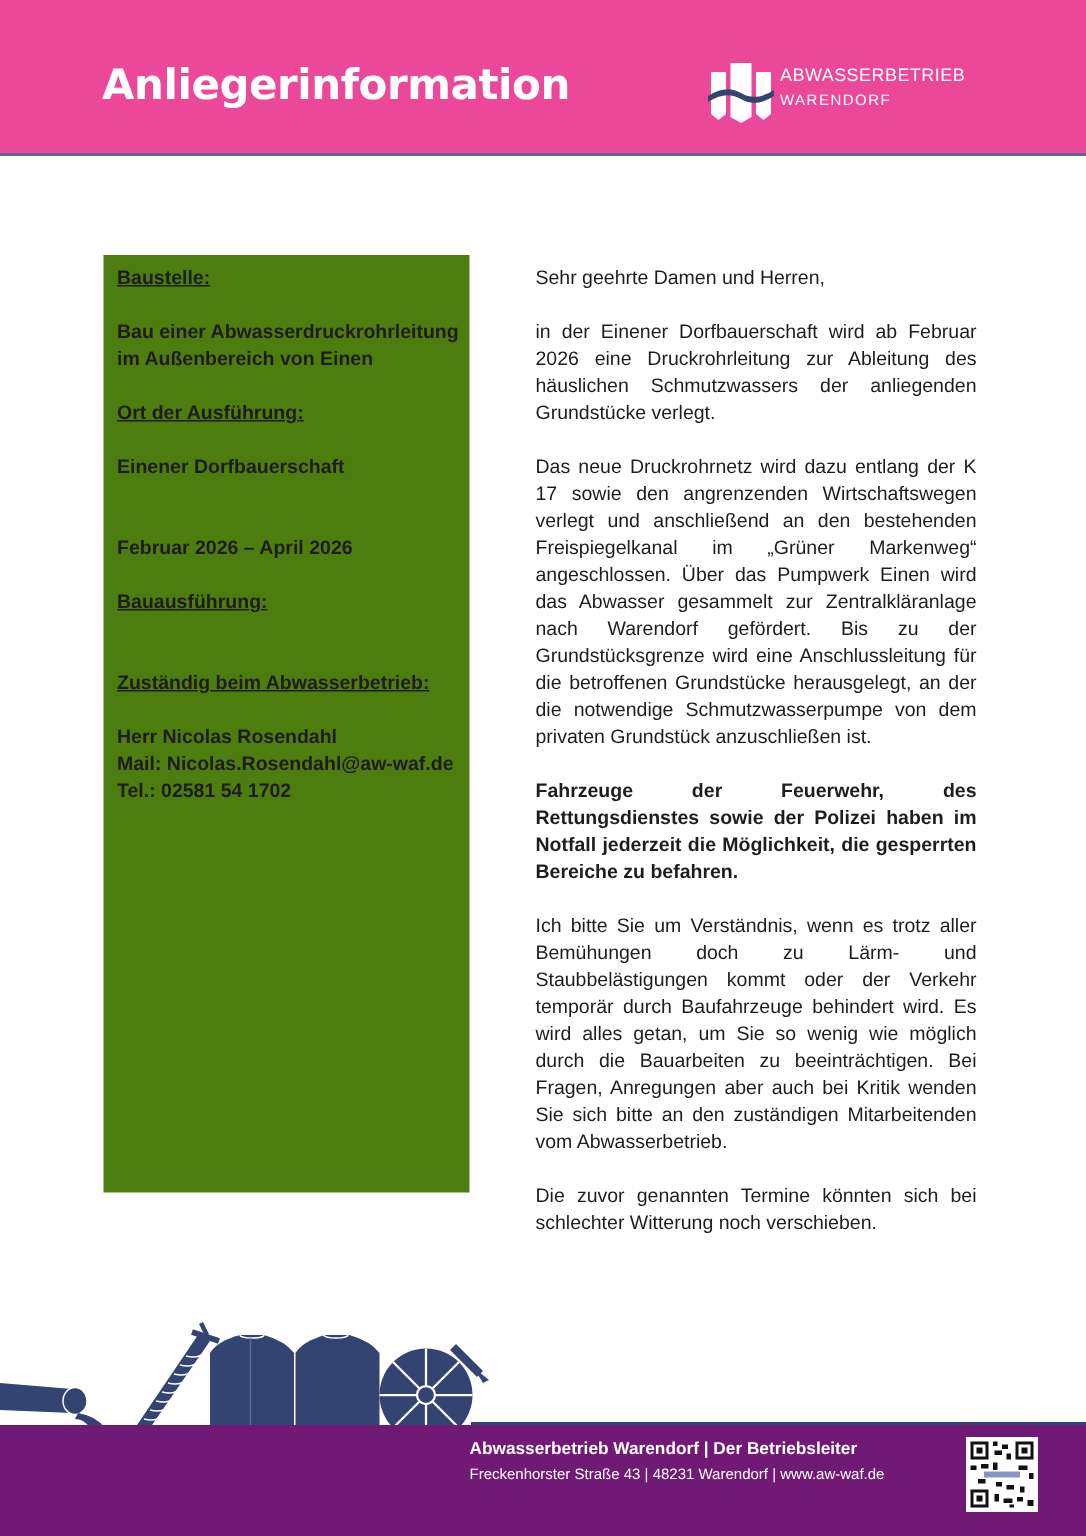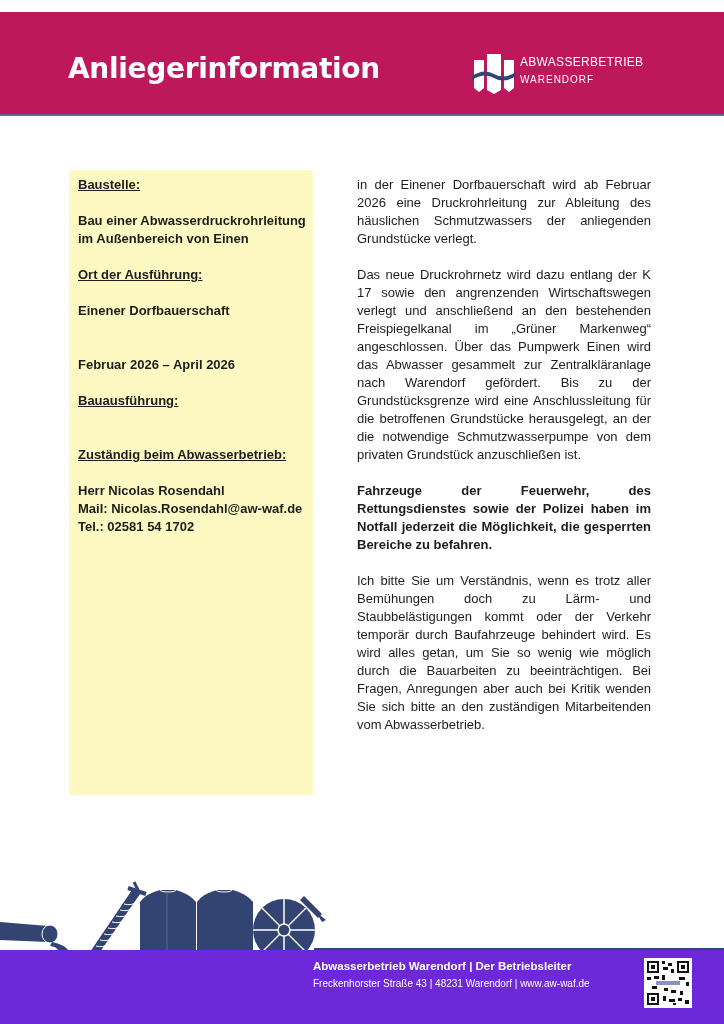--- a/index.html
+++ b/index.html
@@ -4,59 +4,58 @@
 <style>
   html, body { margin: 0; padding: 0; }
   body {
     width: 724px; height: 1024px; position: relative; overflow: hidden;
     background: #ffffff;
     font-family: "Liberation Sans", "DejaVu Sans", sans-serif;
     color: #1d1d1b;
   }
   .header {
     position: absolute; left: 0; top: 0; width: 724px; height: 102px;
-    background: #be185d;
+    background: #ec4899;
     border-bottom: 2px solid #5a6a94;
-    margin-top: 12px;
   }
   .header-title {
     position: absolute; left: 68px; top: 40px;
     font-family: "DejaVu Sans", sans-serif;
     font-weight: bold; font-size: 28px; color: #ffffff; letter-spacing: -0.3px;
   }
   .logo { position: absolute; left: 472px; top: 40px; width: 215px; height: 40px; }
   .logo svg { position: absolute; left: 0; top: 0; }
   .logo-name {
     position: absolute; left: 48px; top: 3px; color: #fff;
     font-size: 12px; letter-spacing: 0.3px;
   }
   .logo-sub {
     position: absolute; left: 48px; top: 22px; color: #fff;
     font-size: 10px; font-weight: normal; letter-spacing: 1px;
   }
 
   .sidebar {
     position: absolute; left: 69px; top: 170px; width: 244px; height: 625px;
-    background: #fef9c3;
+    background: #4d7c0f;
   }
   .sb-inner { position: absolute; left: 9px; top: 6px; width: 232px; font-size: 13px; line-height: 18px; }
   .sb-head { font-weight: bold; text-decoration: underline; margin: 0; }
   .sb-text { margin: 0; white-space: pre-line; font-weight: bold; }
   .gap { height: 18px; }
 
   .letter {
     position: absolute; left: 357px; top: 176px; width: 294px;
     font-size: 13px; line-height: 18px; text-align: justify;
   }
   .letter p { margin: 0 0 18px 0; }
   .letter .bold { font-weight: bold; }
 
   .illustration { position: absolute; left: 0; top: 860px; width: 724px; height: 100px; }
   .footer {
-    position: absolute; left: 0; top: 950px; width: 724px; height: 74px; background: #6d28d9;
+    position: absolute; left: 0; top: 950px; width: 724px; height: 74px; background: #701a75;
   }
   .footer-line1 {
     position: absolute; left: 313px; top: 10px; color: #fff; font-size: 11.5px; font-weight: bold;
   }
   .footer-line2 {
     position: absolute; left: 313px; top: 28px; color: #fff; font-size: 10px;
   }
   .qr { position: absolute; left: 644px; top: 8px; width: 48px; height: 50px; background: #fff; }
 </style>
 </head>
@@ -95,24 +94,26 @@
     <div class="gap"></div>
     <p class="sb-head">Zuständig beim Abwasserbetrieb:</p>
     <div class="gap"></div>
     <p class="sb-text">Herr Nicolas Rosendahl
 Mail: Nicolas.Rosendahl@aw-waf.de
 Tel.: 02581 54 1702</p>
   </div>
 </div>
 
 <div class="letter">
+  <p>Sehr geehrte Damen und Herren,</p>
   <p>in der Einener Dorfbauerschaft wird ab Februar 2026 eine Druckrohrleitung zur Ableitung des häuslichen Schmutzwassers der anliegenden Grundstücke verlegt.</p>
   <p>Das neue Druckrohrnetz wird dazu entlang der K 17 sowie den angrenzenden Wirtschaftswegen verlegt und anschließend an den bestehenden Freispiegelkanal im „Grüner Markenweg“ angeschlossen. Über das Pumpwerk Einen wird das Abwasser gesammelt zur Zentralkläranlage nach Warendorf gefördert. Bis zu der Grundstücksgrenze wird eine Anschlussleitung für die betroffenen Grundstücke herausgelegt, an der die notwendige Schmutzwasserpumpe von dem privaten Grundstück anzuschließen ist.</p>
   <p class="bold">Fahrzeuge der Feuerwehr, des Rettungsdienstes sowie der Polizei haben im Notfall jederzeit die Möglichkeit, die gesperrten Bereiche zu befahren.</p>
   <p>Ich bitte Sie um Verständnis, wenn es trotz aller Bemühungen doch zu Lärm- und Staubbelästigungen kommt oder der Verkehr temporär durch Baufahrzeuge behindert wird. Es wird alles getan, um Sie so wenig wie möglich durch die Bauarbeiten zu beeinträchtigen. Bei Fragen, Anregungen aber auch bei Kritik wenden Sie sich bitte an den zuständigen Mitarbeitenden vom Abwasserbetrieb.</p>
+  <p>Die zuvor genannten Termine könnten sich bei schlechter Witterung noch verschieben.</p>
 </div>
 
 <svg class="illustration" viewBox="0 0 724 100">
   <g fill="#334372" stroke="none">
 
     <path d="M0 62 L48 66 L48 82 L0 80 Z"></path>
     <ellipse cx="50" cy="74" rx="8" ry="9" fill="#334372" stroke="#fff" stroke-width="1"></ellipse>
     <path d="M52 82 Q64 84 70 92 L60 92 Q56 86 50 86 Z"></path>
 
     <g>

